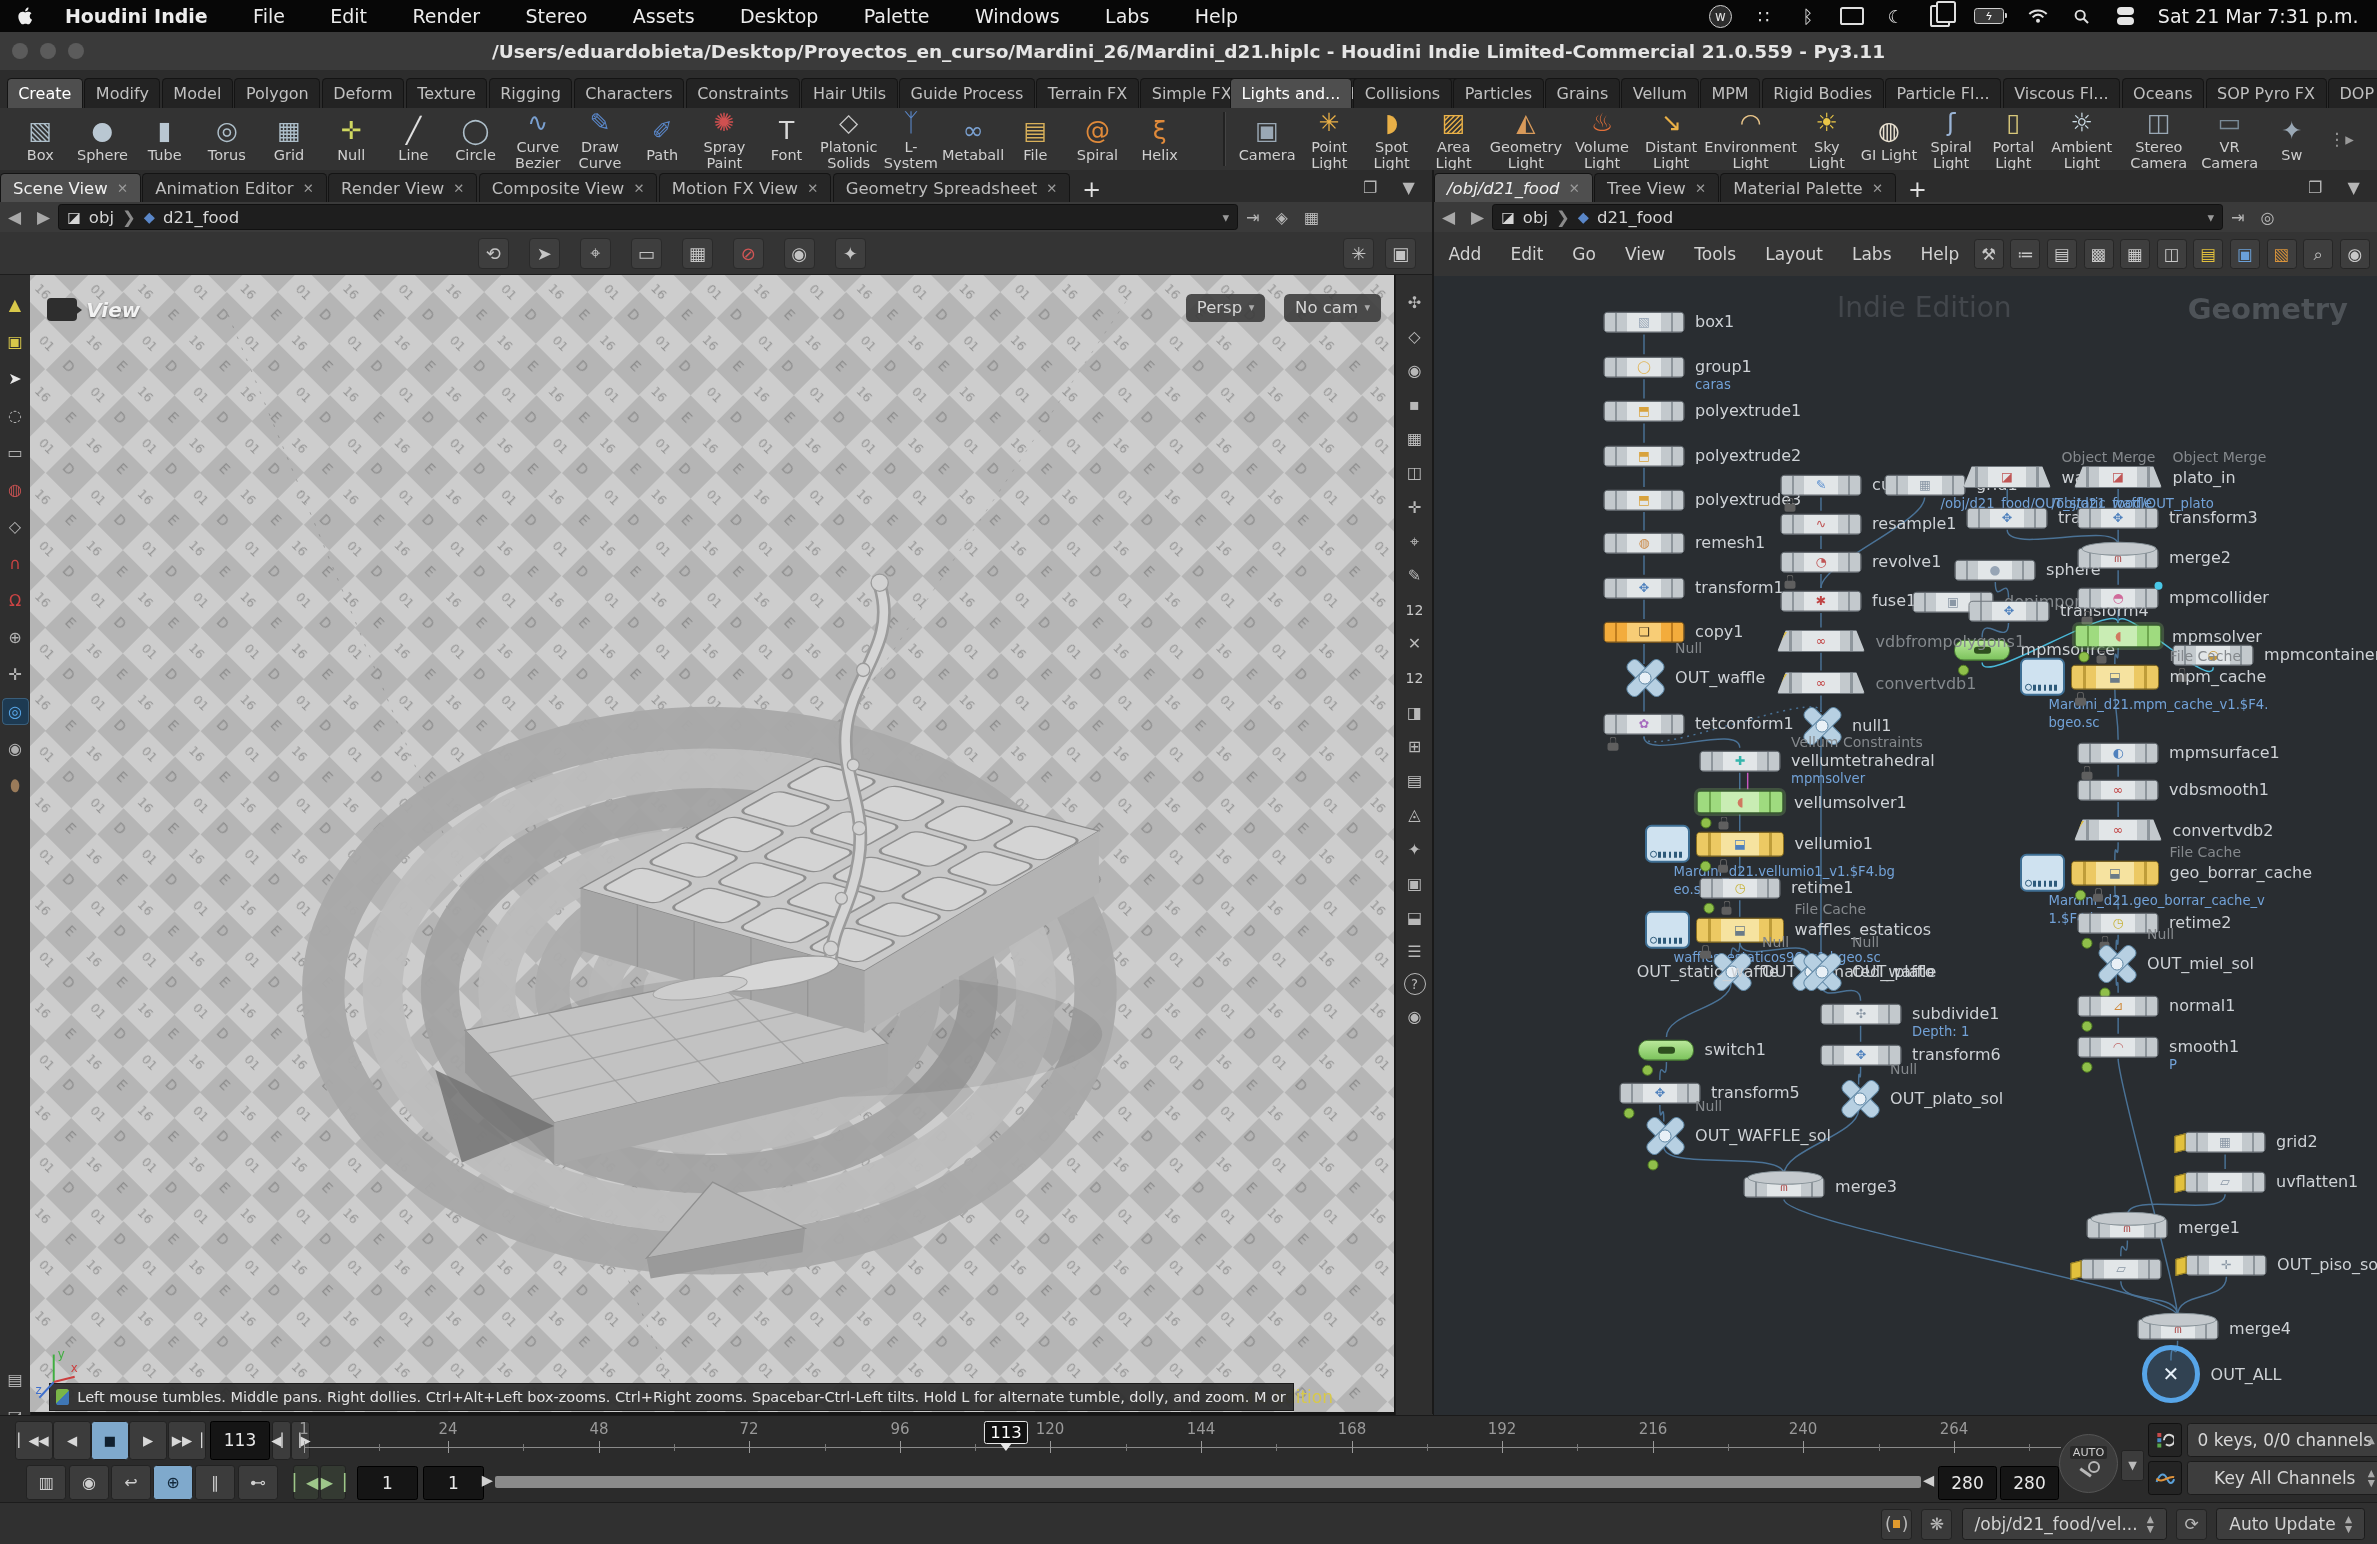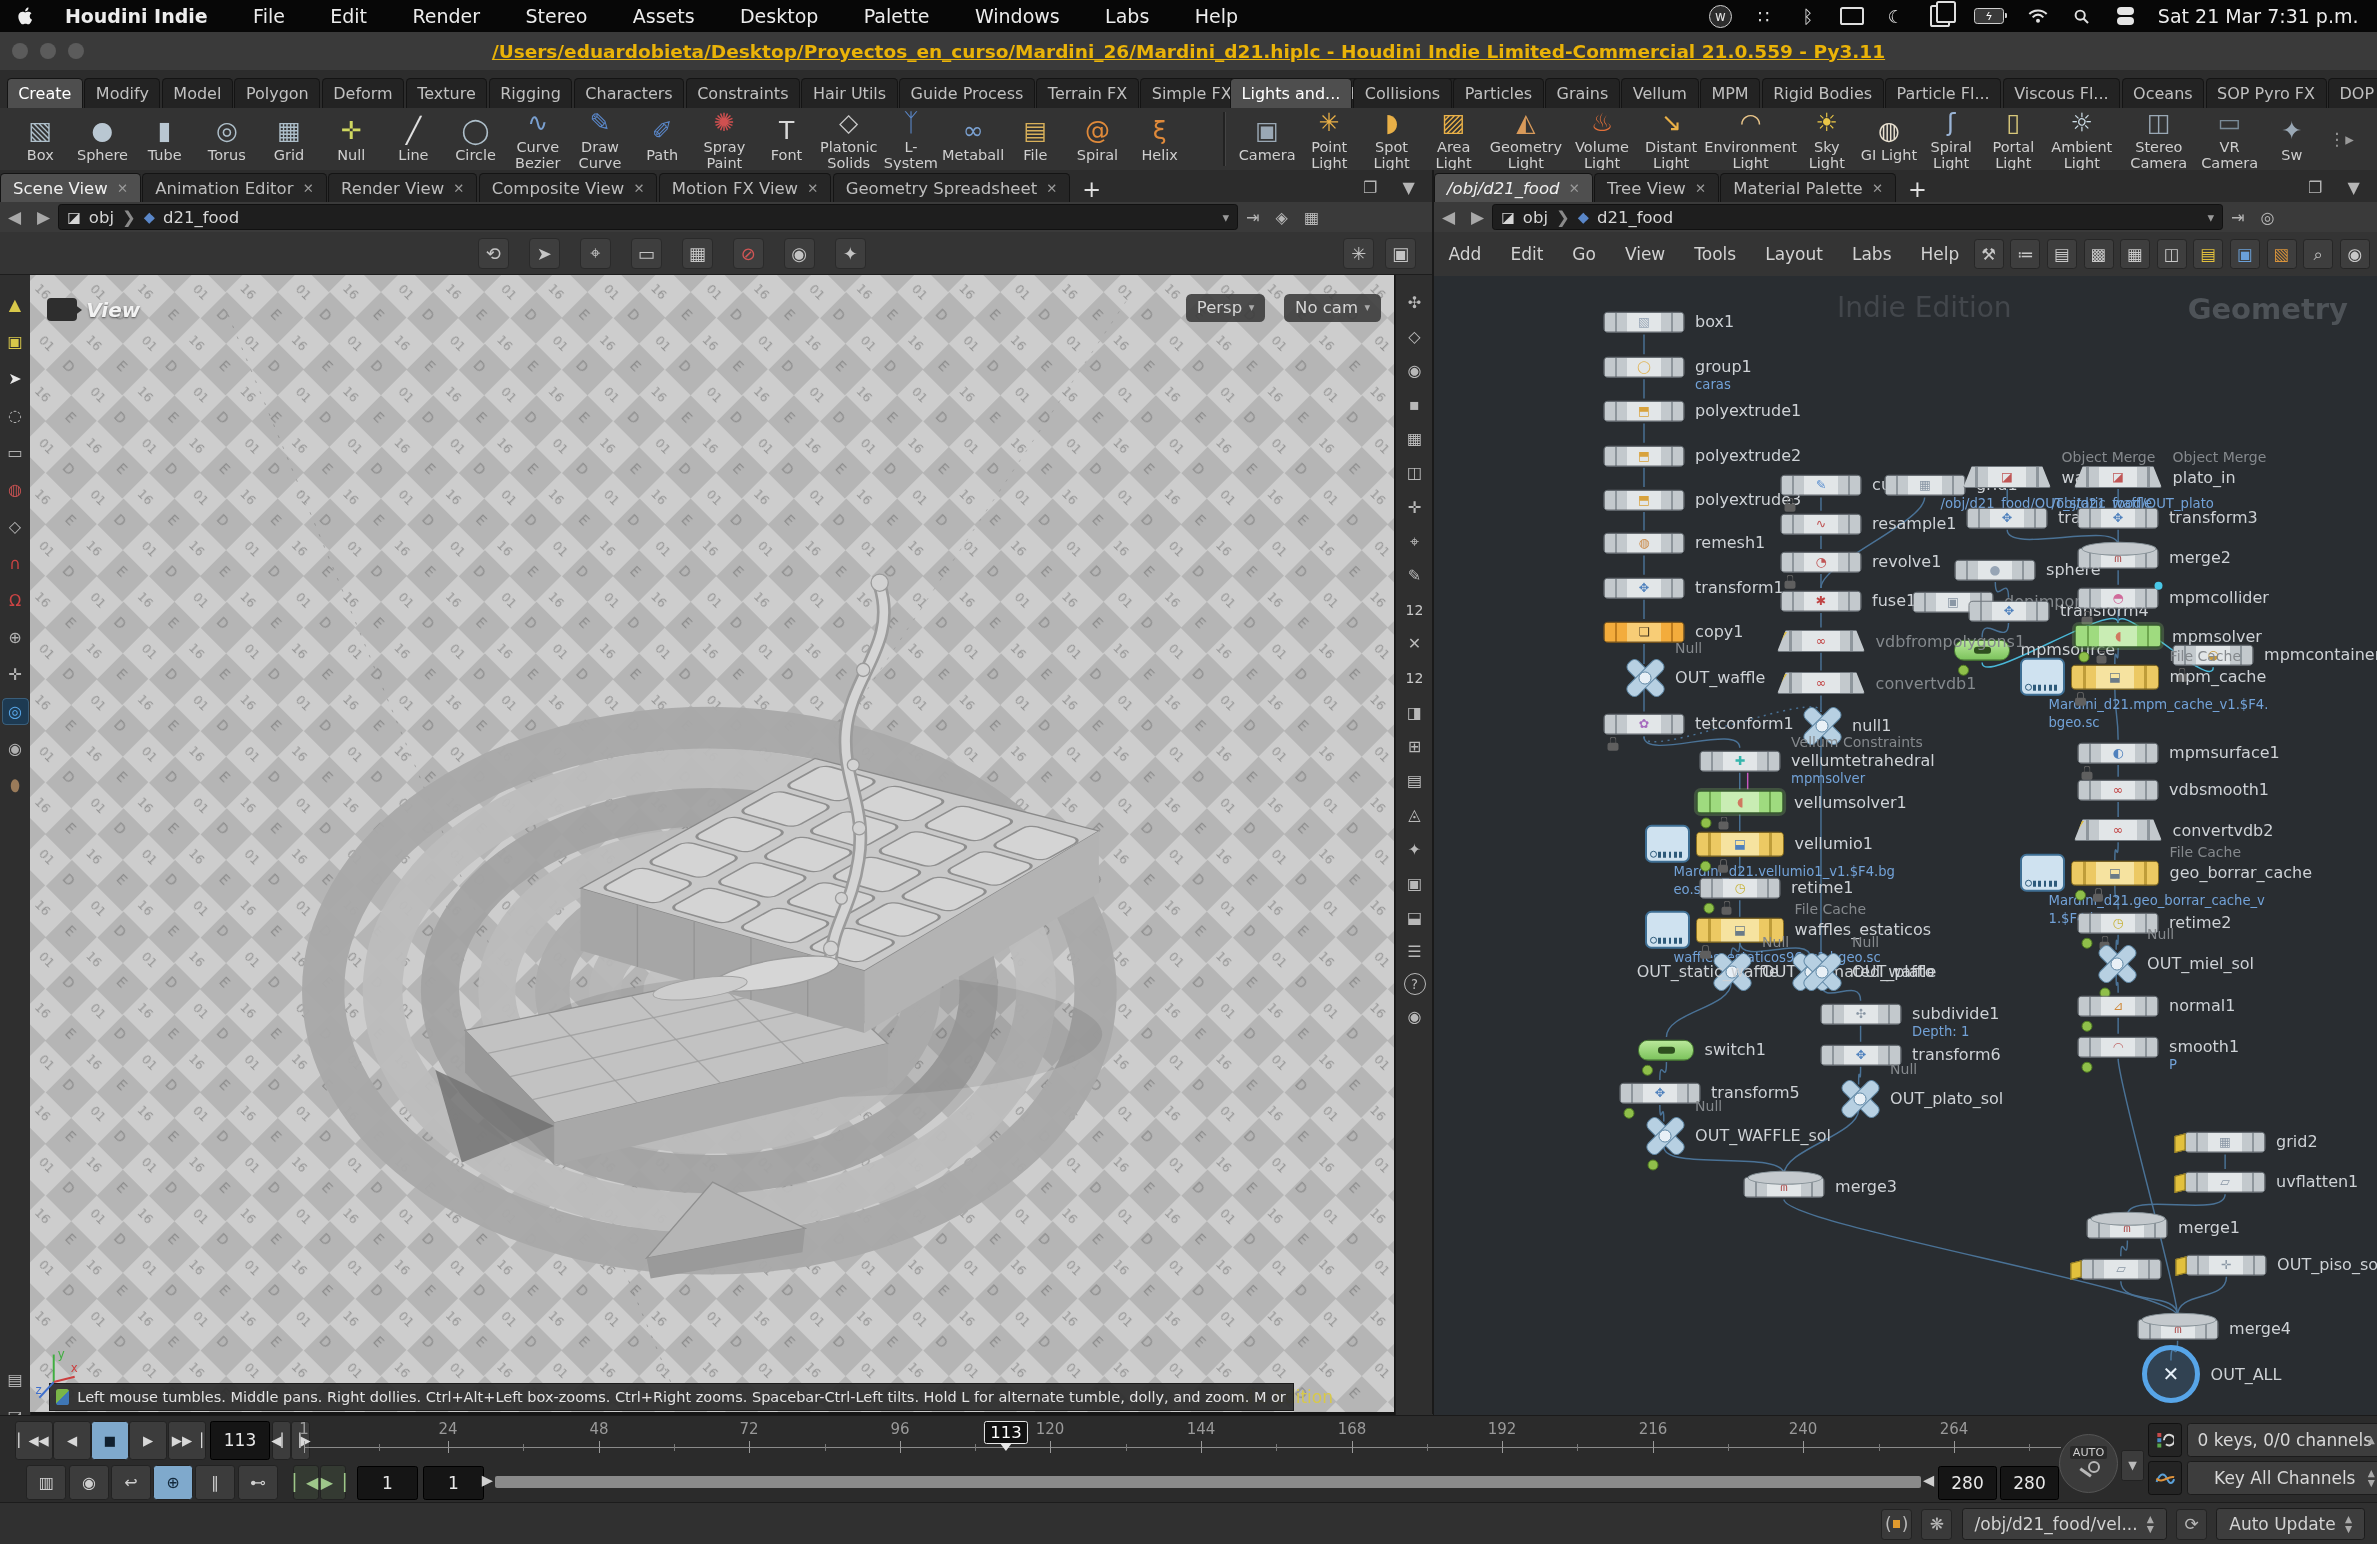--- a/index.html
+++ b/index.html
@@ -18,21 +18,21 @@
   .ic-mirror{width:16px;height:18.5px;border:2px solid #dedede;border-radius:2.6px;position:relative;background:#070707;}
   .ic-mirror::after{content:'';position:absolute;left:4.6px;top:-6px;width:16px;height:18.5px;border:2px solid #dedede;border-radius:2.6px;background:#070707;}
   .ic-batt{width:28px;height:14.5px;border:1.7px solid #cfcfcf;border-radius:3.3px;position:relative;display:flex;align-items:center;justify-content:center;font-size:11.2px;color:#fff;background:#3a3a3a;}
   .ic-batt::after{content:'';position:absolute;right:-4.6px;top:4px;width:2.6px;height:5.3px;background:#cfcfcf;border-radius:0 1.3px 1.3px 0;}
   .ic-cc{display:flex;flex-direction:column;gap:2.6px;}
   .ic-cc i{display:block;width:17px;height:7.3px;background:#e4e4e4;border-radius:4px;}
   #mbClock{font-size:19px;color:#ececec;white-space:nowrap;}
   
   #titlebar{position:absolute;left:0;top:32px;width:2377px;height:38px;background:#3a3a3a;border-bottom:1.3px solid #242424;display:flex;align-items:center;}
   .tl{width:16px;height:16px;border-radius:50%;background:#5b5b5b;margin-left:12px;}
-  #tbTitle{position:absolute;left:0;right:0;text-align:center;font-size:18.5px;color:#eab308;font-weight:bold;text-decoration:underline;}
+  #tbTitle{position:absolute;left:0;right:0;text-align:center;font-size:18.5px;color:#e5e5e5;font-weight:bold;}
   
   #shelfTabs{position:absolute;left:0;top:70px;width:2377px;height:38px;background:#2c2c2c;}
   .tabrow{position:absolute;bottom:0;display:flex;align-items:flex-end;}
   #stL{left:6.6px;} #stR{left:1230px;}
   .shtab{height:29px;display:flex;align-items:center;padding:0 10.6px;background:#232323;border:0.7px solid #141414;border-bottom:none;border-radius:4.6px 4.6px 0 0;font-size:16px;color:#c0c0c0;margin-right:1.3px;white-space:nowrap;}
   .shtab.act{background:#4e4e4e;color:#fff;}
   .tabplus{font-size:22.5px;color:#e0e0e0;padding:0 10.6px;}
   .tabcaret{font-size:16px;color:#cicic;color:#c0c0c0;padding:0 6.6px;}
   #shelfTools{position:absolute;left:0;top:108px;width:2377px;height:62px;background:#333333;border-bottom:1.3px solid #1c1c1c;}
   .toolrow{position:absolute;top:0;height:62px;display:flex;align-items:center;}

